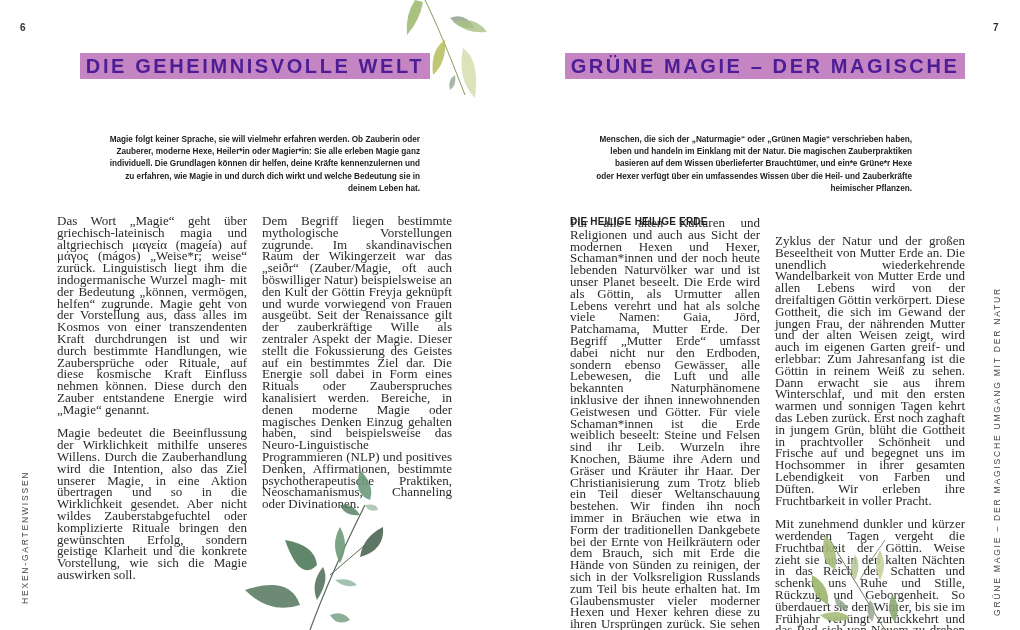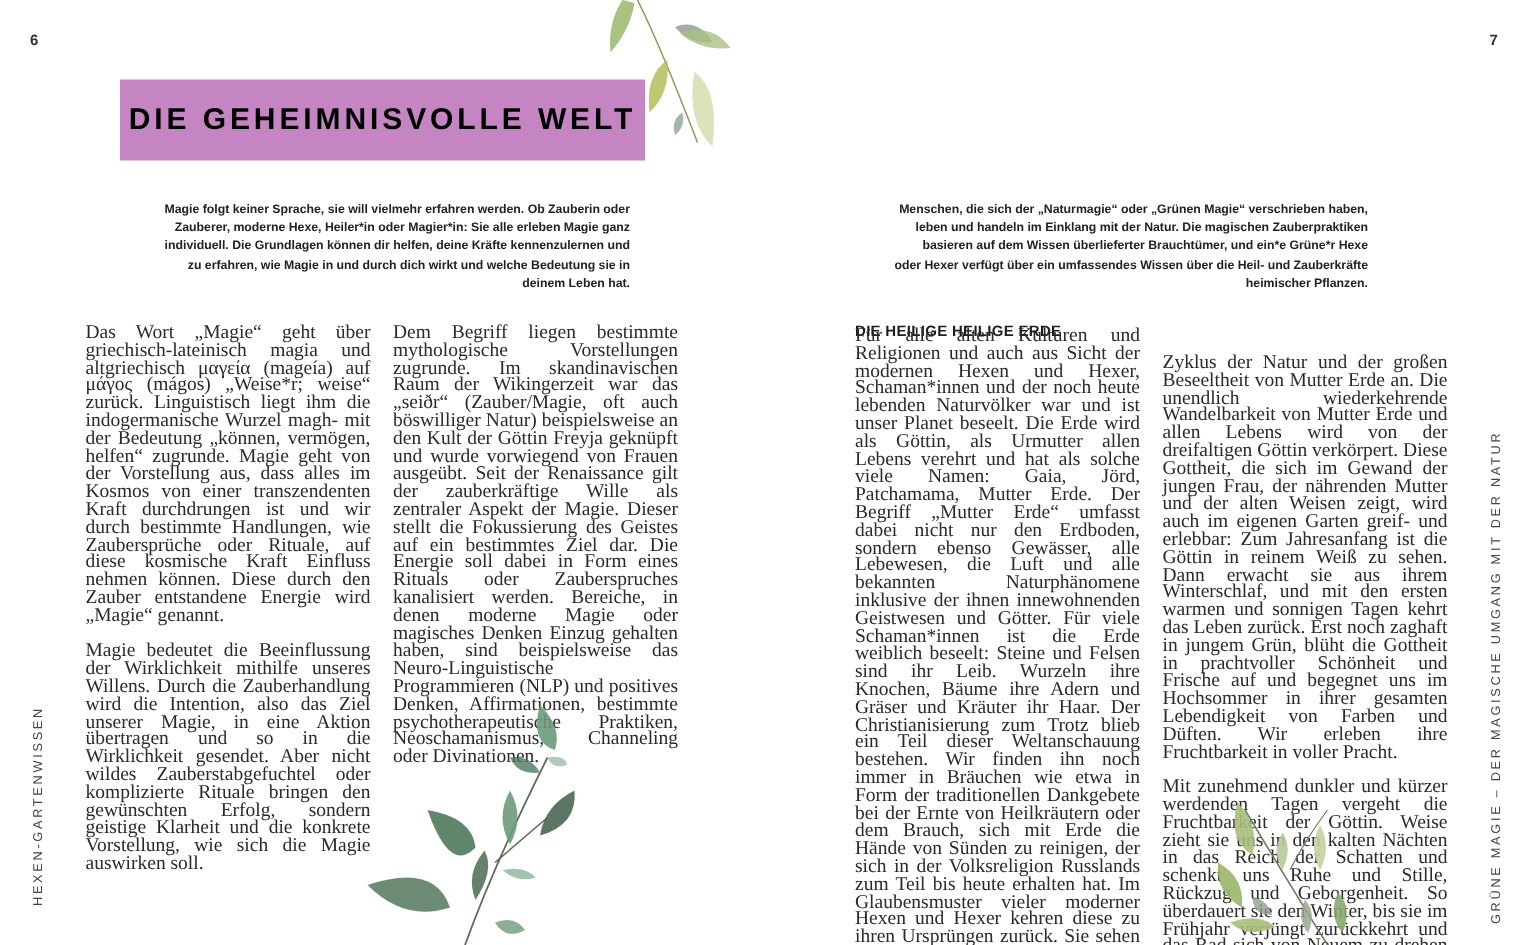--- a/index.html
+++ b/index.html
@@ -5,23 +5,23 @@
   * { box-sizing: border-box; margin: 0; padding: 0; }
   html, body { width: 1020px; height: 630px; background: #ffffff; overflow: hidden; }
   body { position: relative; font-family: "DejaVu Sans", sans-serif; color: #222; }
 
   .page-num { position: absolute; top: 22px; font-size: 10px; font-weight: bold; color: #333; font-family: "Liberation Sans", sans-serif; }
   .page-num.left { left: 20px; }
   .page-num.right { left: 993px; }
 
   .title-block { position: absolute; display: flex; flex-direction: column; align-items: center; gap: 6px; }
   .title-line {
-    background: #c485c2; color: #000000; font-family: "Liberation Sans", sans-serif;
+    background: #c485c2; color: #4c1d95; font-family: "Liberation Sans", sans-serif;
     font-weight: bold; font-size: 20px; letter-spacing: 2.6px; line-height: 24px;
-    padding: 15px 6px; text-transform: uppercase; white-space: nowrap;
+    padding: 1px 6px; text-transform: uppercase; white-space: nowrap;
   }
   .title-block.left { left: 100px; top: 53px; width: 310px; }
   .title-block.right { left: 590px; top: 53px; width: 350px; }
 
   .intro {
     position: absolute; text-align: right; font-family: "Liberation Sans", sans-serif;
     font-weight: bold; font-size: 8.2px; line-height: 12.2px; color: #222;
   }
   .intro.left { left: 100px; top: 134px; width: 320px; }
   .intro.right { left: 596px; top: 134px; width: 316px; }
@@ -92,20 +92,21 @@
   <path d="M50 75 Q80 80 82 100 Q65 118 50 75 Z" fill="#4f7a5c" opacity="0.9"></path>
   <path d="M88 102 Q95 115 82 135 Q75 118 88 102 Z" fill="#4c6b55" opacity="0.85"></path>
   <path d="M100 115 Q115 112 122 120 Q110 124 100 115 Z" fill="#8fb39a" opacity="0.8"></path>
   <path d="M10 125 Q55 110 65 140 Q35 150 10 125 Z" fill="#5d7d66" opacity="0.9"></path>
   <path d="M95 150 Q108 145 115 155 Q102 162 95 150 Z" fill="#6e9a7c" opacity="0.8"></path>
 </svg>
 
 <div class="page-num right">7</div>
 
 <div class="title-block right">
+  <span class="title-line">GRÜNE MAGIE – DER MAGISCHE</span>
 </div>
 
 <div class="intro right">Menschen, die sich der „Naturmagie“ oder „Grünen Magie“ verschrieben haben, leben und handeln im Einklang mit der Natur. Die magischen Zauberpraktiken basieren auf dem Wissen überlieferter Brauchtümer, und ein*e Grüne*r Hexe oder Hexer verfügt über ein umfassendes Wissen über die Heil- und Zauberkräfte heimischer Pflanzen.</div>
 
 <div class="section-heading">DIE HEILIGE HEILIGE ERDE</div>
 
 <div class="col c3">
   <p>Für alle alten Kulturen und Religionen und auch aus Sicht der modernen Hexen und Hexer, Schaman*innen und der noch heute lebenden Naturvölker war und ist unser Planet beseelt. Die Erde wird als Göttin, als Urmutter allen Lebens verehrt und hat als solche viele Namen: Gaia, Jörd, Patchamama, Mutter Erde. Der Begriff „Mutter Erde“ umfasst dabei nicht nur den Erdboden, sondern ebenso Gewässer, alle Lebewesen, die Luft und alle bekannten Naturphänomene inklusive der ihnen innewohnenden Geistwesen und Götter. Für viele Schaman*innen ist die Erde weiblich beseelt: Steine und Felsen sind ihr Leib. Wurzeln ihre Knochen, Bäume ihre Adern und Gräser und Kräuter ihr Haar. Der Christianisierung zum Trotz blieb ein Teil dieser Weltanschauung bestehen. Wir finden ihn noch immer in Bräuchen wie etwa in Form der traditionellen Dankgebete bei der Ernte von Heilkräutern oder dem Brauch, sich mit Erde die Hände von Sünden zu reinigen, der sich in der Volksreligion Russlands zum Teil bis heute erhalten hat. Im Glaubensmuster vieler moderner Hexen und Hexer kehren diese zu ihren Ursprüngen zurück. Sie sehen den Menschen als ein Teil des ewigen</p>
 </div>
 <div class="col c4">

